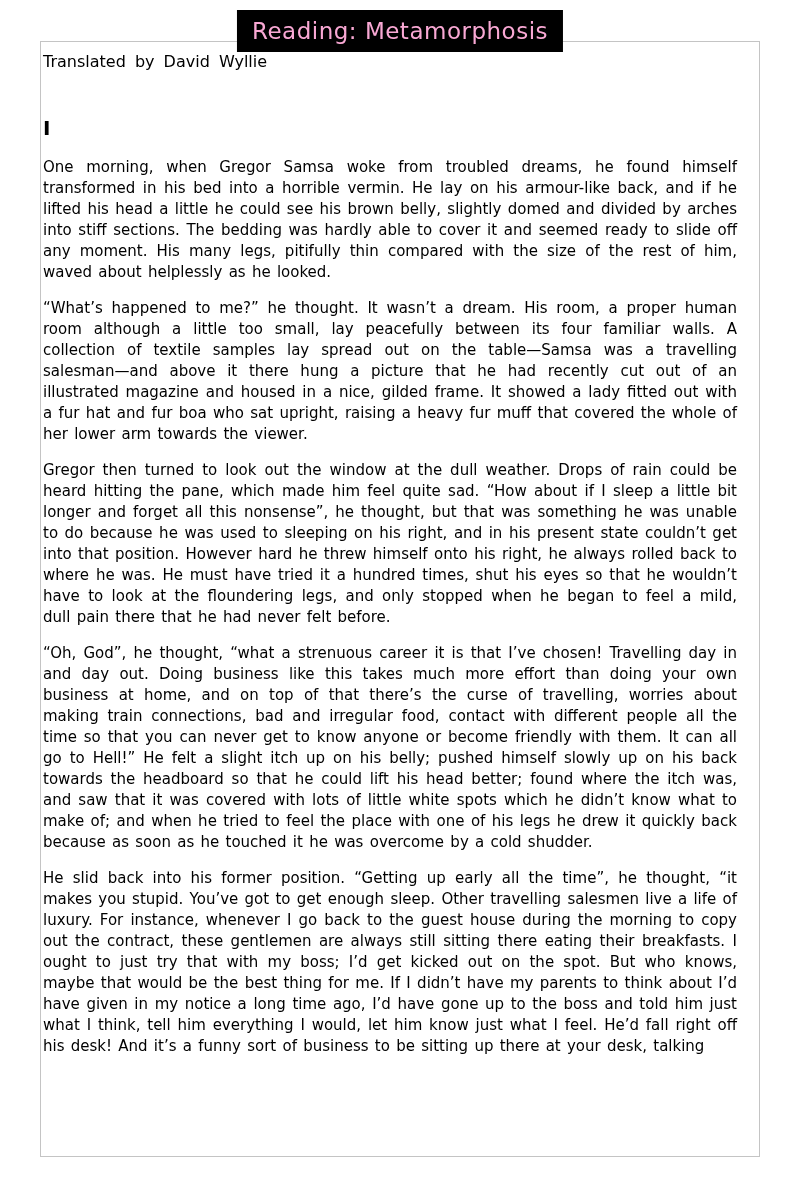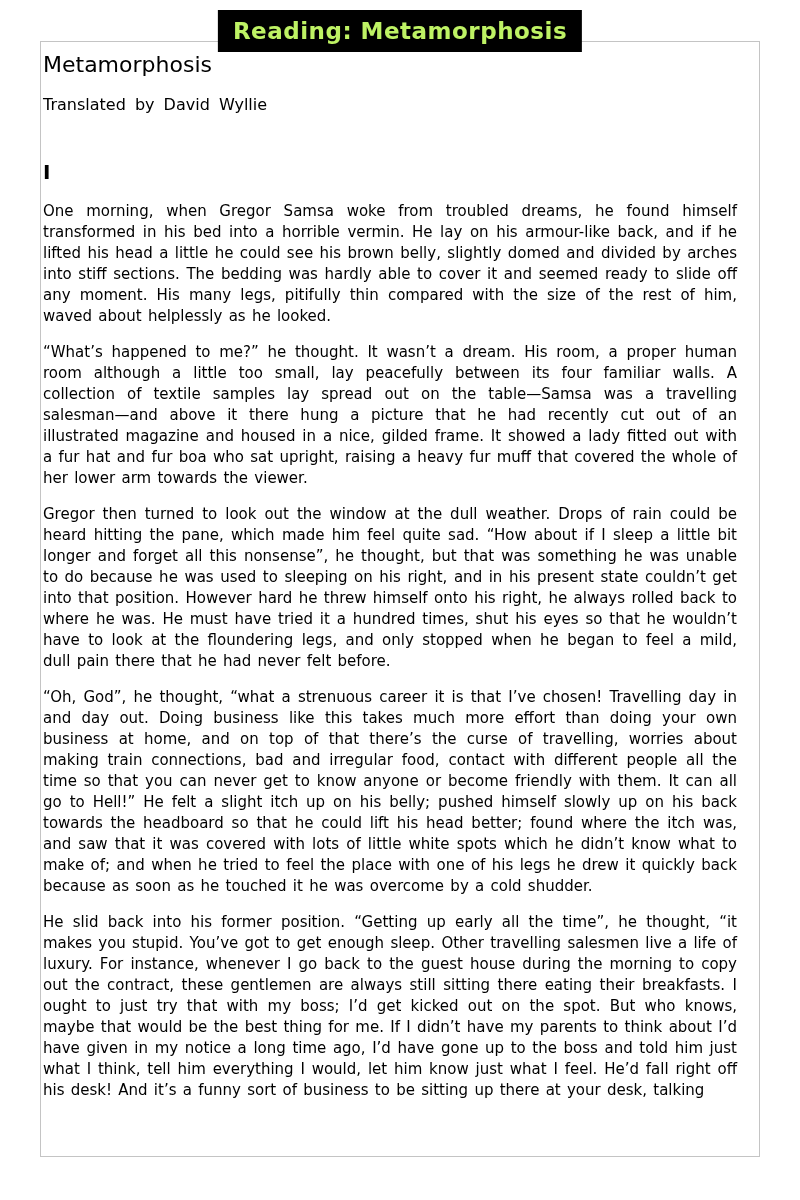--- a/index.html
+++ b/index.html
@@ -15,22 +15,22 @@
     height: 1200px;
     background: #ffffff;
     overflow: hidden;
   }
   .banner {
     position: absolute;
     top: 10px;
     left: 50%;
     transform: translateX(-50%);
     background: #000000;
-    color: #bef264;
-    font-weight: bold;
+    color: #f9a8d4;
+    font-weight: normal;
     font-size: 23px;
     line-height: 42px;
     height: 42px;
     padding: 0 15px;
     letter-spacing: 0.5px;
     white-space: nowrap;
     z-index: 2;
   }
   .page {
     position: absolute;
@@ -85,21 +85,20 @@
 <body>
 
 <div class="stage">
 
   <div class="banner">
     <span>Reading: Metamorphosis</span>
   </div>
 
   <div class="page">
 
-    <h1 class="book-title">Metamorphosis</h1>
 
 
     <p class="translator">Translated by David Wyllie</p>
 
     <h2 class="chapter">I</h2>
 
     <p class="body-para">One morning, when Gregor Samsa woke from troubled dreams, he found himself transformed in his bed into a horrible vermin. He lay on his armour-like back, and if he lifted his head a little he could see his brown belly, slightly domed and divided by arches into stiff sections. The bedding was hardly able to cover it and seemed ready to slide off any moment. His many legs, pitifully thin compared with the size of the rest of him, waved about helplessly as he looked.</p>
 
     <p class="body-para">“What’s happened to me?” he thought. It wasn’t a dream. His room, a proper human room although a little too small, lay peacefully between its four familiar walls. A collection of textile samples lay spread out on the table—Samsa was a travelling salesman—and above it there hung a picture that he had recently cut out of an illustrated magazine and housed in a nice, gilded frame. It showed a lady fitted out with a fur hat and fur boa who sat upright, raising a heavy fur muff that covered the whole of her lower arm towards the viewer.</p>
 

